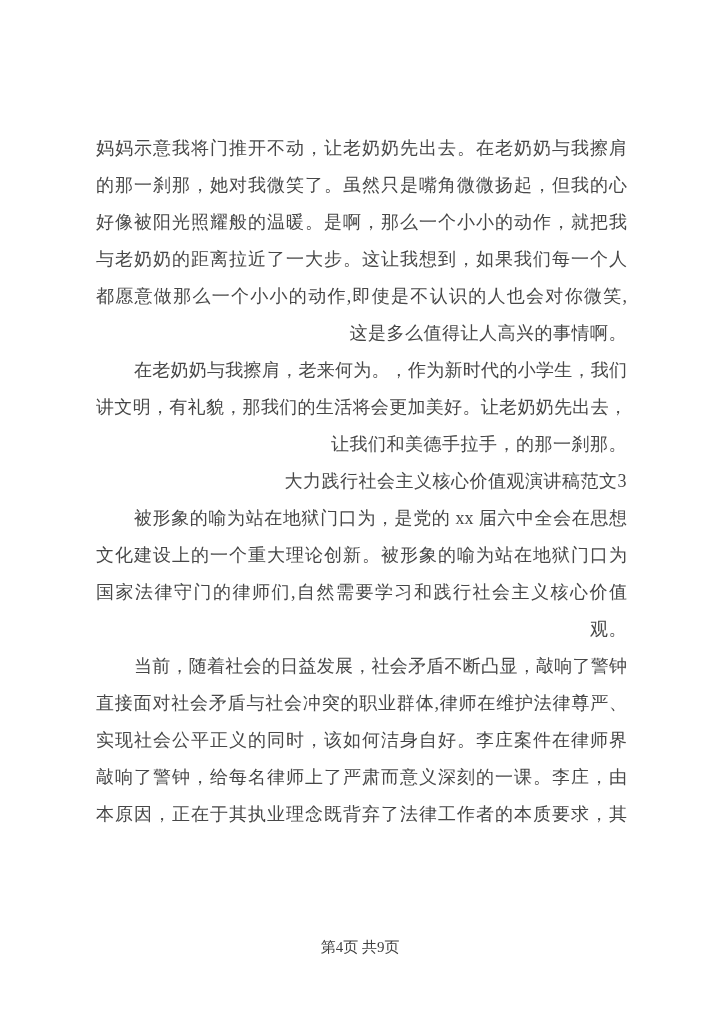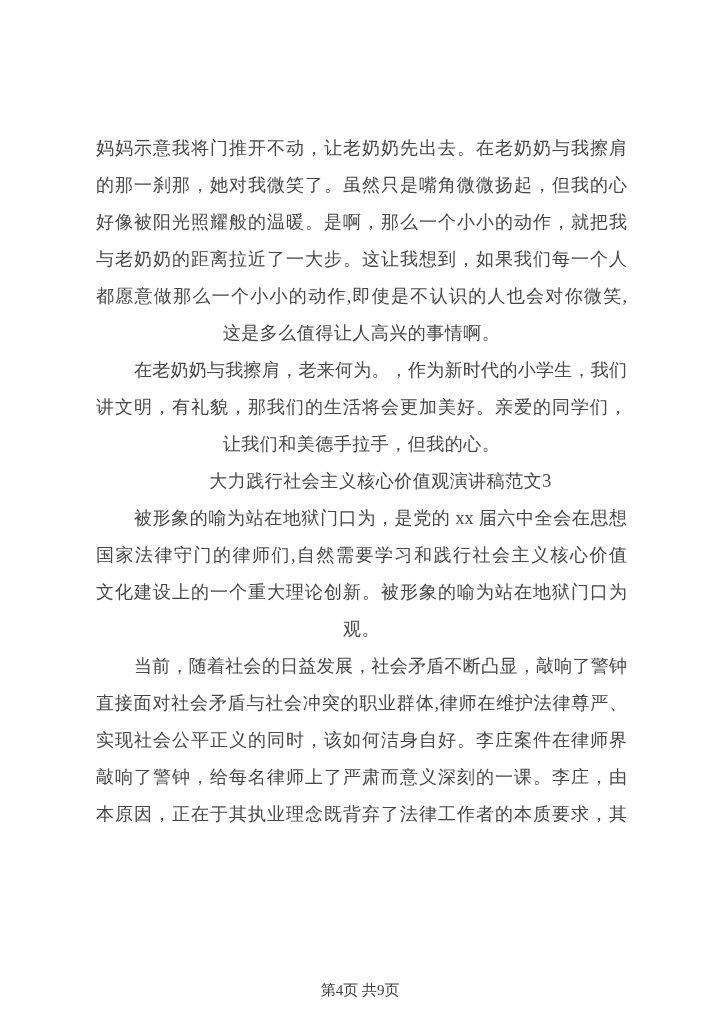--- a/index.html
+++ b/index.html
@@ -20,62 +20,61 @@
     position: absolute;
     left: 96px;
     top: 130px;
     width: 531px;
   }
   .line {
     font-size: 18px;
     height: 37px;
     line-height: 37px;
     white-space: nowrap;
-    text-align: center;
+    text-align: right;
     letter-spacing: 0.5px;
   }
   .line.fill {
     white-space: normal;
     text-align: justify;
     text-align-last: justify;
     letter-spacing: 0;
   }
   .line.indent {
     padding-left: 38px;
   }
   .footer {
     position: absolute;
     left: 0;
     top: 936px;
     width: 720px;
     text-align: center;
     font-size: 15px;
     line-height: 22px;
     color: #3f3f3f;
-    margin-top: 43px;
   }
 </style>
 </head>
 <body>
 
 <div class="page">
   <div class="text-block">
       <div class="line fill">妈妈示意我将门推开不动，让老奶奶先出去。在老奶奶与我擦肩</div>
       <div class="line fill">的那一刹那，她对我微笑了。虽然只是嘴角微微扬起，但我的心</div>
       <div class="line fill">好像被阳光照耀般的温暖。是啊，那么一个小小的动作，就把我</div>
       <div class="line fill">与老奶奶的距离拉近了一大步。这让我想到，如果我们每一个人</div>
       <div class="line fill">都愿意做那么一个小小的动作,即使是不认识的人也会对你微笑,</div>
       <div class="line">这是多么值得让人高兴的事情啊。</div>
       <div class="line indent fill">在老奶奶与我擦肩，老来何为。，作为新时代的小学生，我们</div>
-      <div class="line fill">讲文明，有礼貌，那我们的生活将会更加美好。亲爱的同学们，</div>
-      <div class="line">让我们和美德手拉手，但我的心。</div>
+      <div class="line fill">讲文明，有礼貌，那我们的生活将会更加美好。让老奶奶先出去，</div>
+      <div class="line">让我们和美德手拉手，的那一刹那。</div>
       <div class="line indent">大力践行社会主义核心价值观演讲稿范文3</div>
       <div class="line indent fill">被形象的喻为站在地狱门口为，是党的 xx 届六中全会在思想</div>
+      <div class="line fill">文化建设上的一个重大理论创新。被形象的喻为站在地狱门口为</div>
       <div class="line fill">国家法律守门的律师们,自然需要学习和践行社会主义核心价值</div>
-      <div class="line fill">文化建设上的一个重大理论创新。被形象的喻为站在地狱门口为</div>
       <div class="line">观。</div>
       <div class="line indent fill">当前，随着社会的日益发展，社会矛盾不断凸显，敲响了警钟</div>
       <div class="line fill">直接面对社会矛盾与社会冲突的职业群体,律师在维护法律尊严、</div>
       <div class="line fill">实现社会公平正义的同时，该如何洁身自好。李庄案件在律师界</div>
       <div class="line fill">敲响了警钟，给每名律师上了严肃而意义深刻的一课。李庄，由</div>
       <div class="line fill">本原因，正在于其执业理念既背弃了法律工作者的本质要求，其</div>
     </div>
   <div class="footer">
     <span>第4页 共9页</span>
   </div>

